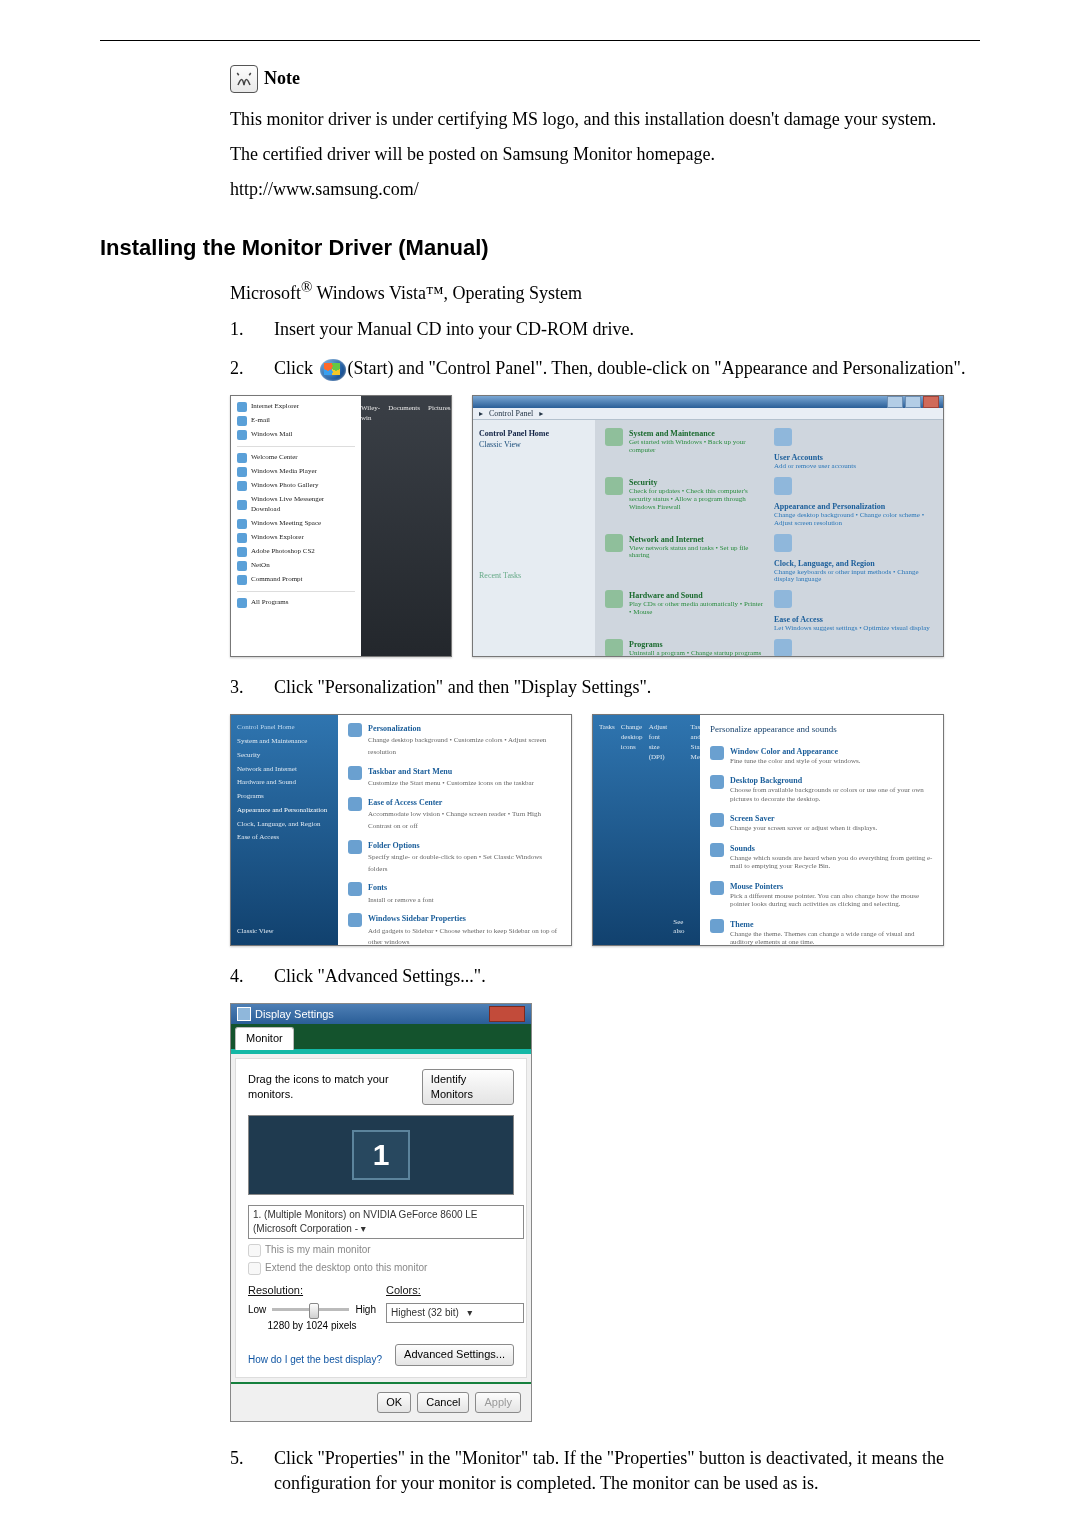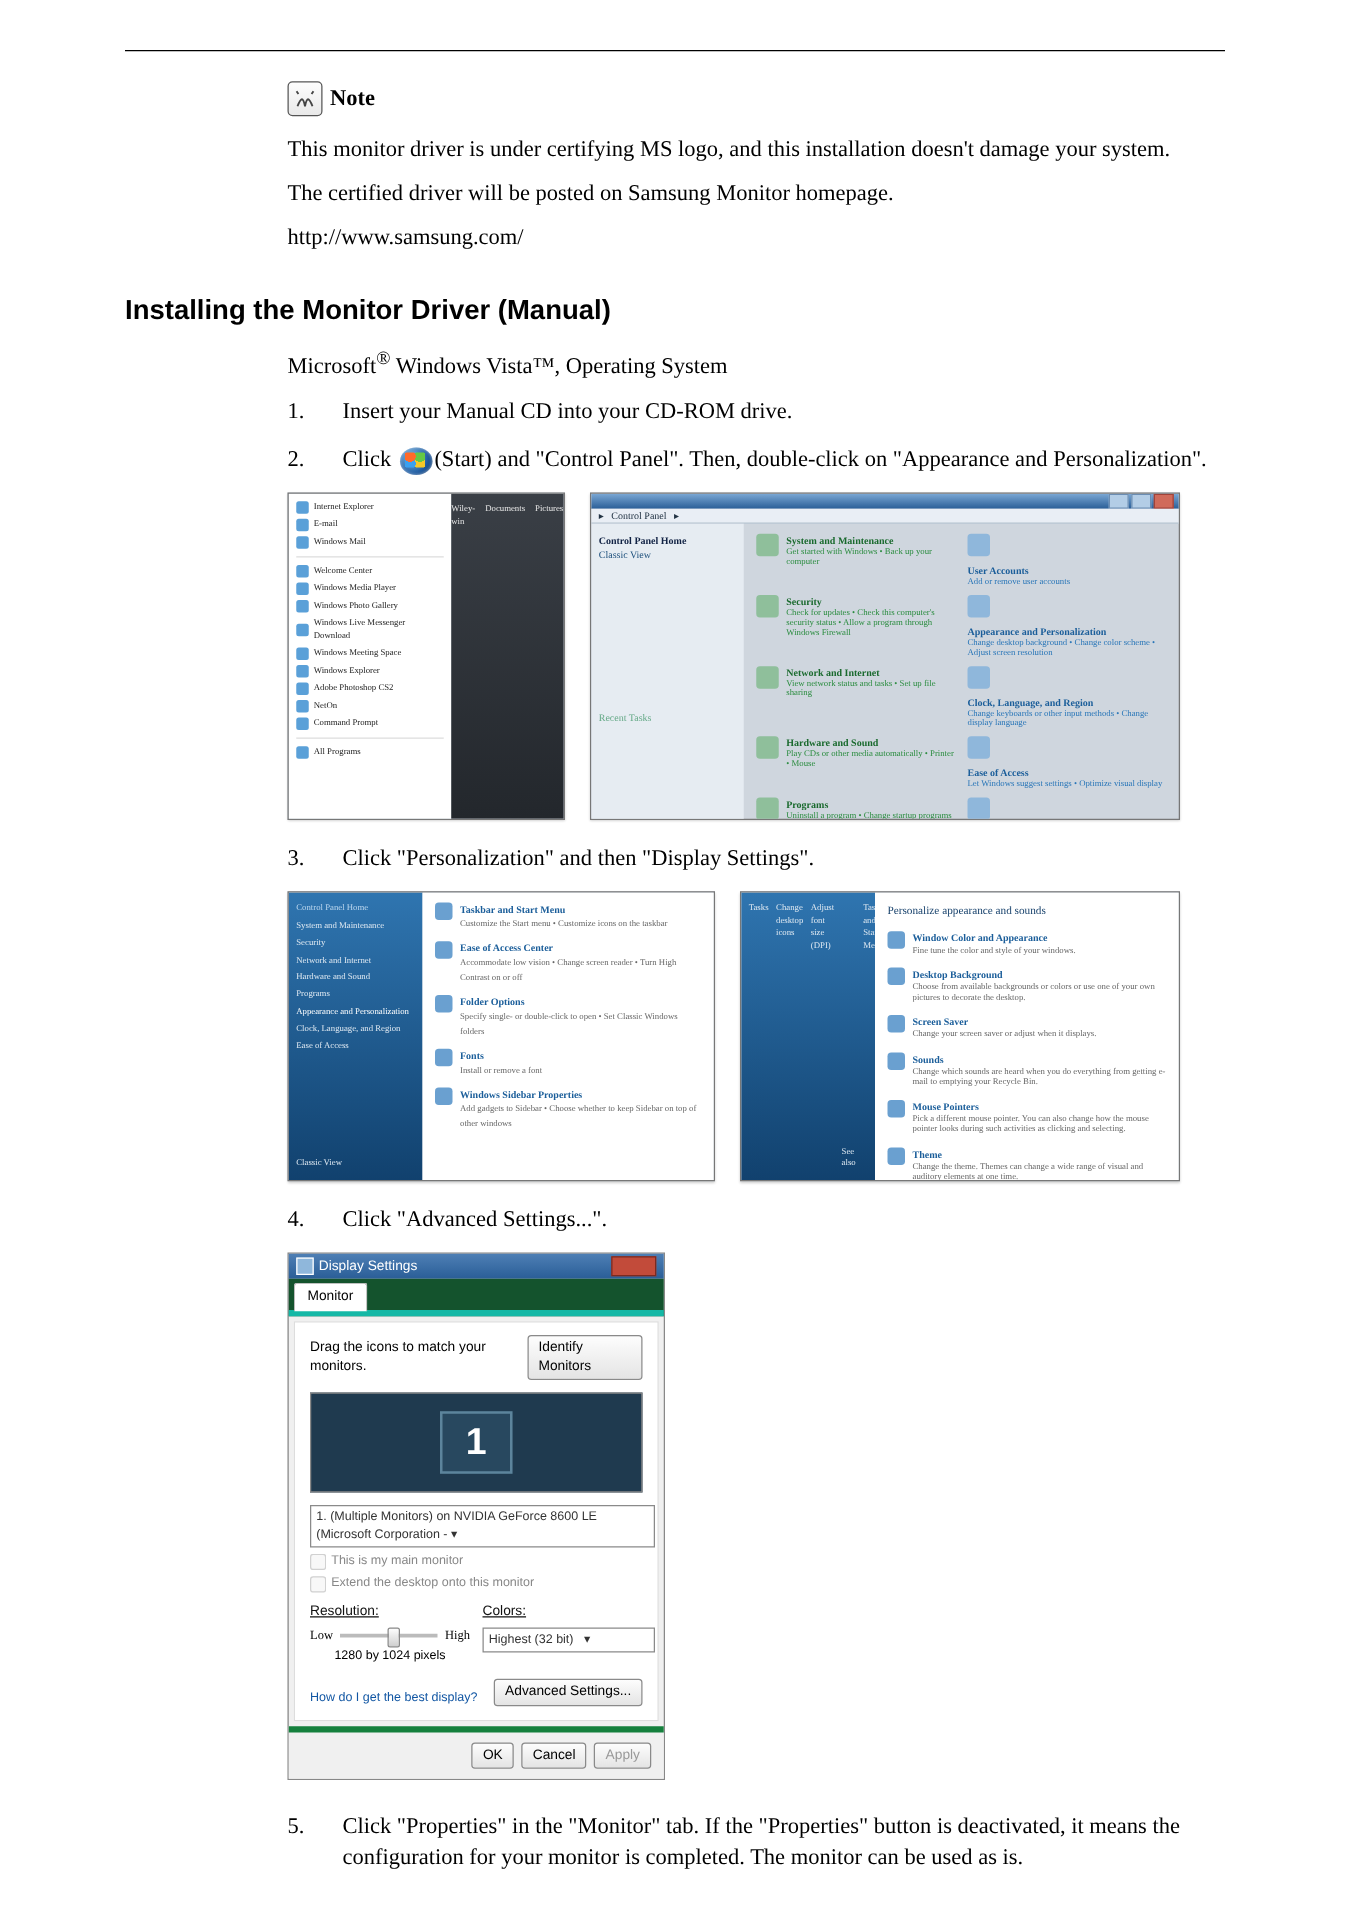--- a/index.html
+++ b/index.html
@@ -163,27 +163,27 @@
   .shot-ds .toprow{display:flex;justify-content:space-between;align-items:center;}
   .shot-ds .btn{background:linear-gradient(#fdfdfd,#e4e4e4);border:1px solid #8a8a8a;border-radius:3px;padding:2px 8px;font-size:11px;}
   .shot-ds .preview{height:78px;background:#1f3a4f;margin:10px 0;border:1px solid #888;display:flex;align-items:center;justify-content:center;}
   .shot-ds .monnum{width:54px;height:46px;background:#28485f;border:2px solid #5c849c;color:#fff;font-size:30px;font-weight:bold;display:flex;align-items:center;justify-content:center;}
   .shot-ds .dd{width:100%;background:#fff;border:1px solid #8a8a8a;padding:2px 4px;font-size:10px;color:#333;}
   .shot-ds .chk{display:flex;align-items:center;gap:4px;color:#888;margin-top:4px;font-size:10px;}
   .shot-ds .chk input{margin:0;}
   .shot-ds .cols{display:flex;justify-content:space-between;margin-top:8px;gap:10px;}
   .shot-ds .col{flex:1;}
   .shot-ds .lbl{text-decoration:underline;color:#111;}
-  .shot-ds .slider{display:flex;align-items:center;gap:6px;font-size:10px;margin-top:4px;font-family:Liberation Serif, serif;}
+  .shot-ds .slider{display:flex;align-items:center;gap:6px;font-size:10px;margin-top:4px;}
   .shot-ds .track{flex:1;height:3px;background:#bbb;position:relative;}
   .shot-ds .thumb{position:absolute;top:-5px;left:48%;width:8px;height:14px;background:linear-gradient(#fdfdfd,#cfcfcf);border:1px solid #888;border-radius:2px;}
   .shot-ds .resv{text-align:center;font-size:10px;margin-top:2px;}
   .shot-ds .link{color:#1156a3;font-size:10px;margin-top:10px;display:inline-block;}
   .shot-ds .botrow{display:flex;justify-content:space-between;align-items:center;margin-top:10px;}
-  .shot-ds .okrow{display:flex;justify-content:flex-end;gap:6px;padding:8px 10px;border-top:5px solid #15803d;background:#f0f0f0;}
+  .shot-ds .okrow{display:flex;justify-content:flex-end;gap:6px;padding:8px 10px;border-top:2px solid #15803d;background:#f0f0f0;}
   .shot-ds .okrow .btn.dis{color:#999;}
 </style>
 </head>
 <body>
 
 <div class="page">
   <hr class="rule">
 
   <div class="body">
 
@@ -360,20 +360,24 @@
           <div>Hardware and Sound</div>
           <div>Programs</div>
           <div style="color:#fff">Appearance and Personalization</div>
           <div>Clock, Language, and Region</div>
           <div>Ease of Access</div>
           <div style="margin-top:auto">Classic View</div>
         </div>
         <div class="main">
           <div class="row">
               <div class="ic"></div>
+              <div class="txt"><b>Personalization</b><span>Change desktop background • Customize colors • Adjust screen resolution</span></div>
+            </div>
+          <div class="row">
+              <div class="ic"></div>
               <div class="txt"><b>Taskbar and Start Menu</b><span>Customize the Start menu • Customize icons on the taskbar</span></div>
             </div>
           <div class="row">
               <div class="ic"></div>
               <div class="txt"><b>Ease of Access Center</b><span>Accommodate low vision • Change screen reader • Turn High Contrast on or off</span></div>
             </div>
           <div class="row">
               <div class="ic"></div>
               <div class="txt"><b>Folder Options</b><span>Specify single- or double-click to open • Set Classic Windows folders</span></div>
             </div>

